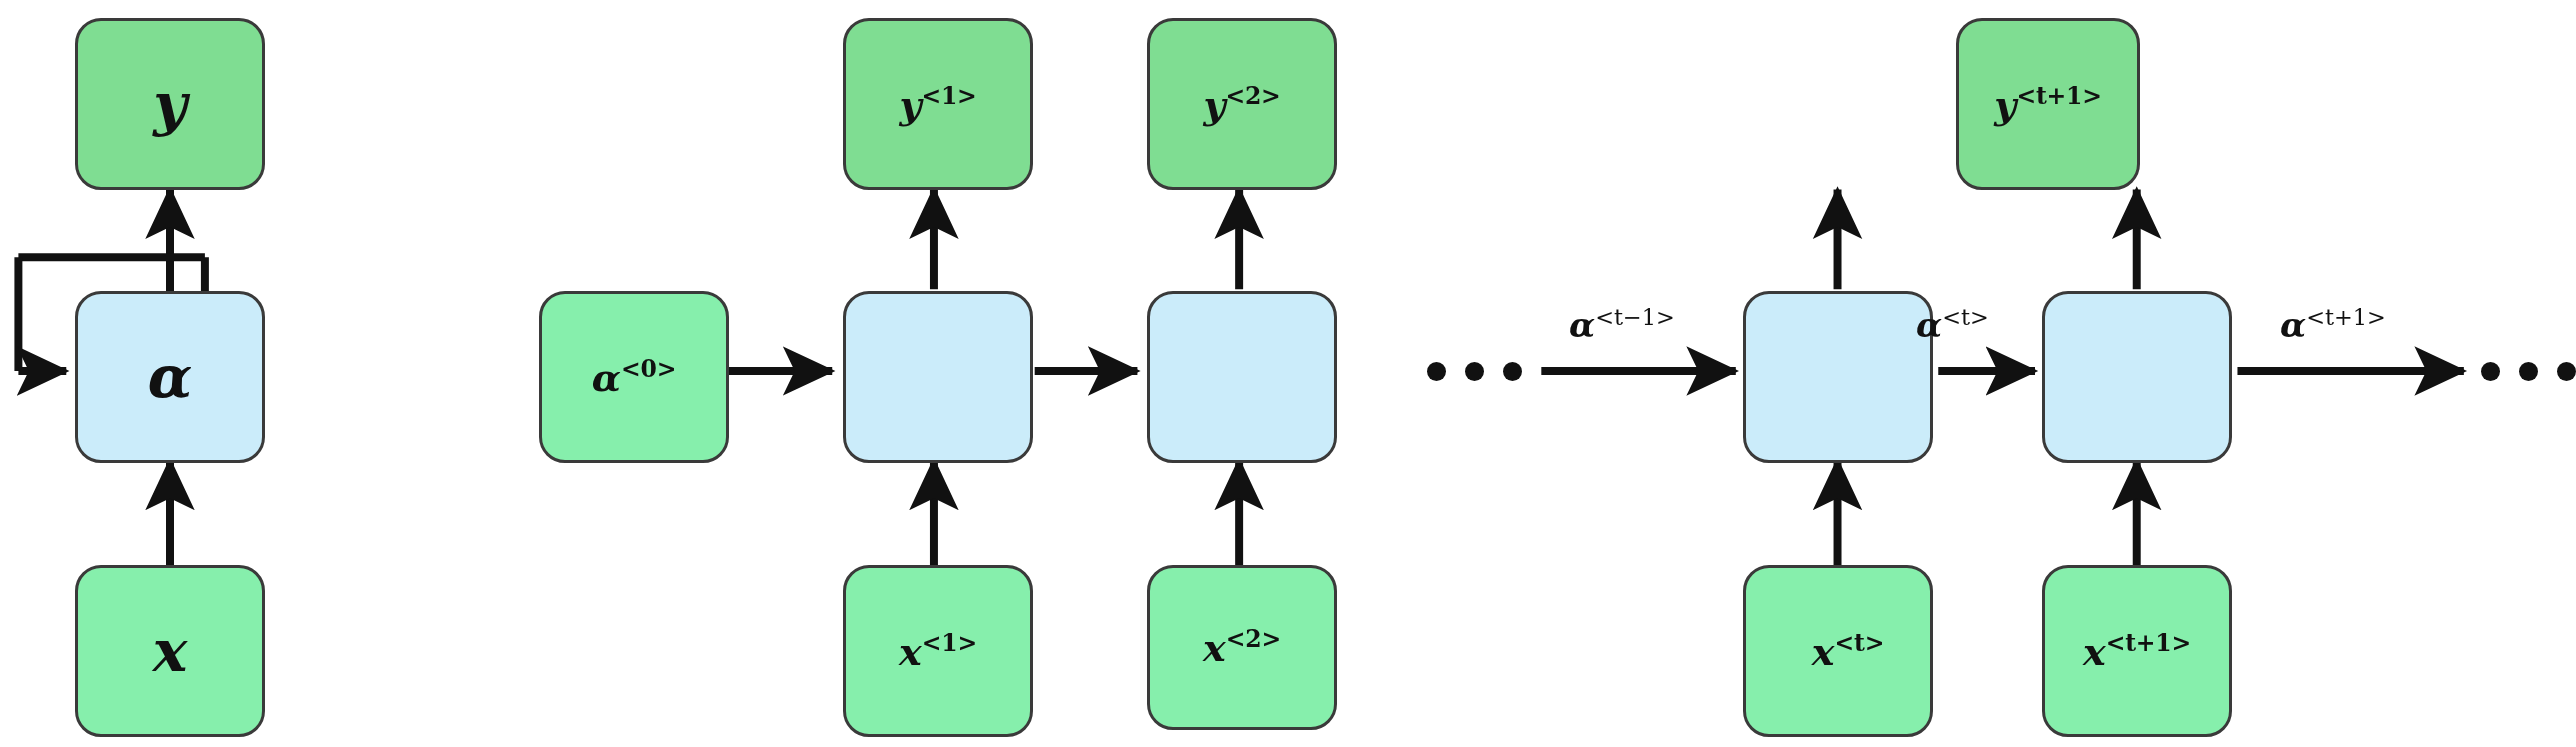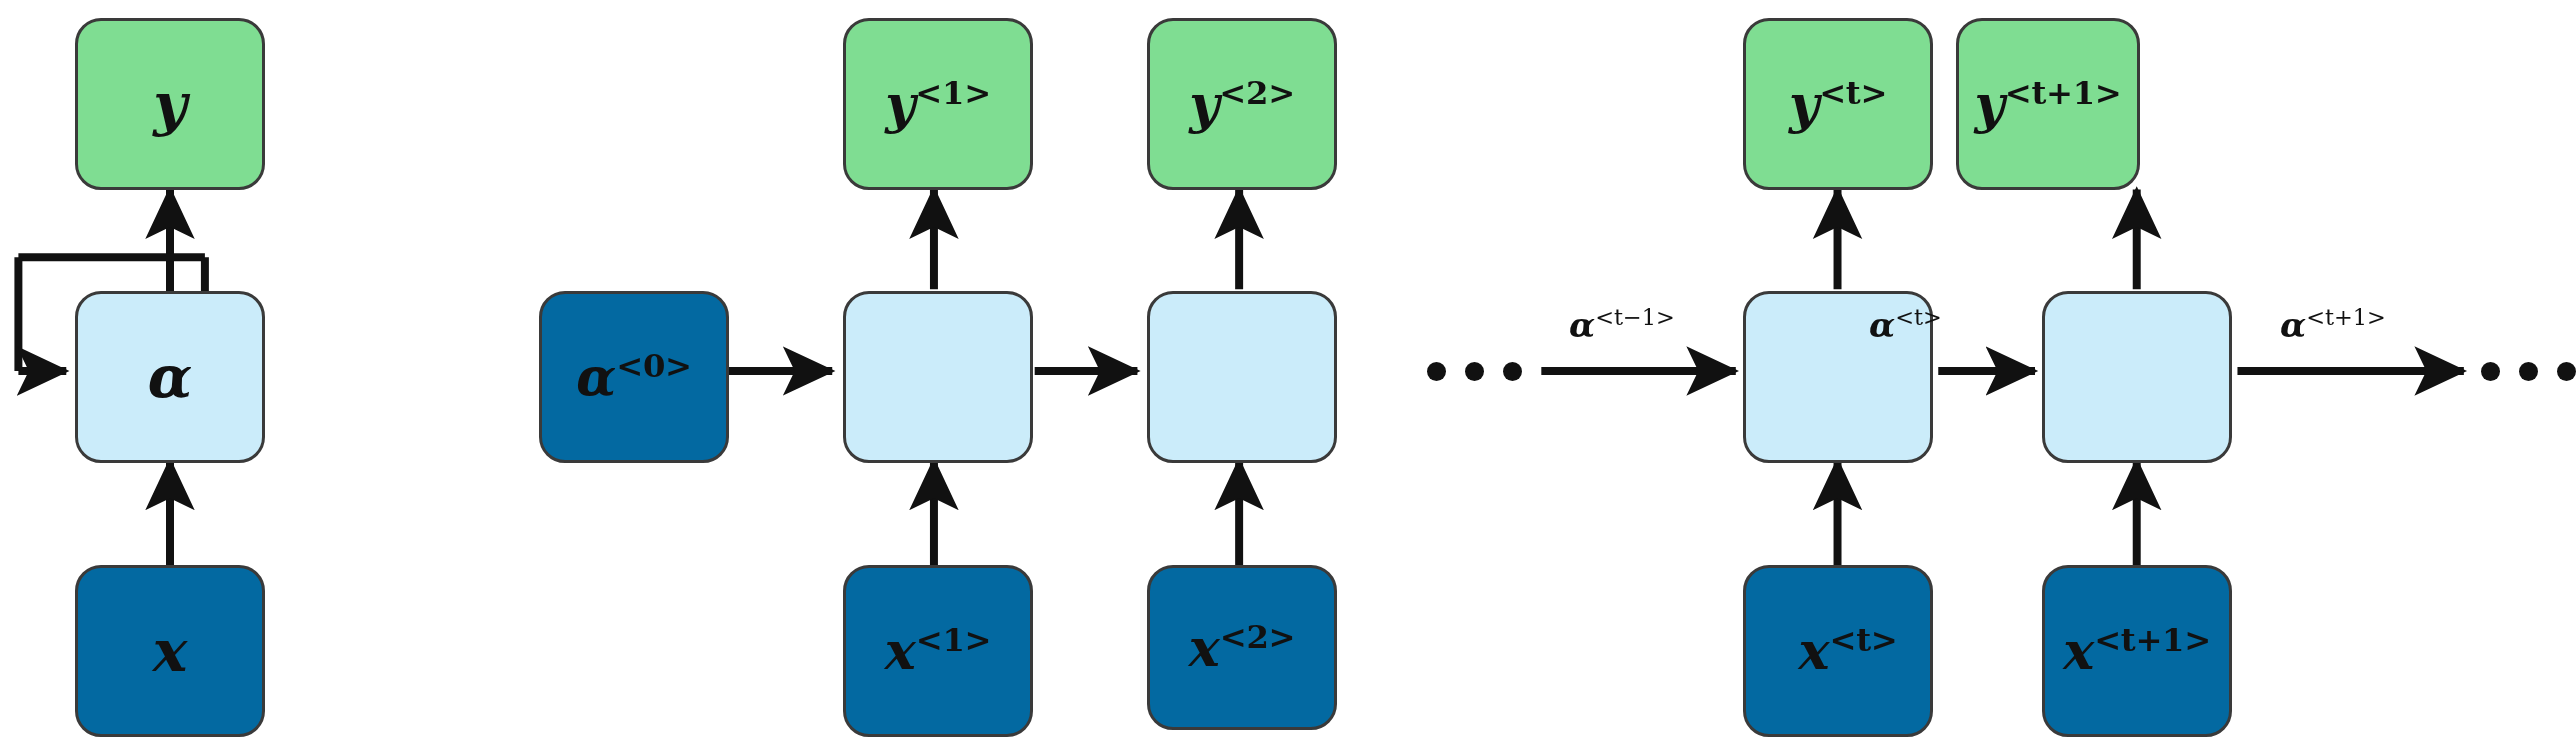--- a/index.html
+++ b/index.html
@@ -2,27 +2,27 @@
 <html><head>
 <meta charset="utf-8">
 <style>
   html,body{margin:0;padding:0;background:#ffffff;}
   body{width:2576px;height:747px;font-family:"DejaVu Serif",serif;overflow:hidden;}
   #stage{position:relative;width:2576px;height:747px;background:#fff;}
   #svg-layer{position:absolute;left:0;top:0;width:2576px;height:747px;}
   .node{position:absolute;box-sizing:border-box;border:3px solid #3a3a3a;border-radius:26px;
         display:flex;align-items:center;justify-content:center;}
   .node.green{background:#7fdd92;}
-  .node.lightgreen{background:#0369a1;}
+  .node.lightgreen{background:#86efac;}
   .node.blue{background:#cbecfa;}
   .lbl{font-family:"DejaVu Serif",serif;font-style:italic;font-weight:bold;color:#111;
        line-height:1;white-space:nowrap;letter-spacing:0;}
   .lbl .sup{font-size:0.62em;vertical-align:super;font-style:normal;font-weight:bold;
             font-family:"DejaVu Serif",serif;letter-spacing:-0.01em;}
-  .node .lbl{font-size:52px;}
+  .node .lbl{font-size:38px;}
   .node.plain .lbl{font-size:58px;}
   .edge-label{position:absolute;font-family:"DejaVu Serif",serif;font-style:italic;font-weight:bold;
               color:#111;font-size:34px;white-space:nowrap;}
   .edge-label .sup{font-size:0.66em;vertical-align:super;font-style:normal;font-weight:normal;}
   .dots{position:absolute;display:flex;align-items:center;gap:19px;}
   .dots span{display:block;width:19px;height:19px;border-radius:50%;background:#111;}
 </style>
 </head>
 <body>
 
@@ -112,25 +112,20 @@
     <span></span>
     <span></span>
     <span></span>
   </div>
   <div class="dots" style="left:2481px;top:362px;">
     <span></span>
     <span></span>
     <span></span>
   </div>
 
-  <div class="node green" style="left:1743px;top:18px;width:190px;height:172px;">
-    <span class="lbl">
-      <span>y</span><span class="sup">&lt;t&gt;</span>
-    </span>
-  </div>
   <div class="node blue" style="left:1743px;top:291px;width:190px;height:172px;"></div>
   <div class="node lightgreen" style="left:1743px;top:565px;width:190px;height:172px;padding-left:20px;">
     <span class="lbl">
       <span>x</span><span class="sup">&lt;t&gt;</span>
     </span>
   </div>
 
   <div class="node green" style="left:1948px;top:18px;width:184px;height:172px;margin-left:8px;">
     <span class="lbl">
       <span>y</span><span class="sup">&lt;t+1&gt;</span>
@@ -139,21 +134,21 @@
   <div class="node blue" style="left:2042px;top:291px;width:190px;height:172px;"></div>
   <div class="node lightgreen" style="left:2042px;top:565px;width:190px;height:172px;">
     <span class="lbl">
       <span>x</span><span class="sup">&lt;t+1&gt;</span>
     </span>
   </div>
 
   <div class="edge-label" style="left:1569px;top:304px;">
     <span>α</span><span class="sup">&lt;t−1&gt;</span>
   </div>
-  <div class="edge-label" style="left:1869px;top:304px;">
+  <div class="edge-label" style="left:1916px;top:304px;">
     <span>α</span><span class="sup">&lt;t&gt;</span>
   </div>
   <div class="edge-label" style="left:2280px;top:304px;">
     <span>α</span><span class="sup">&lt;t+1&gt;</span>
   </div>
 
 </div>
 
 
 </body></html>

